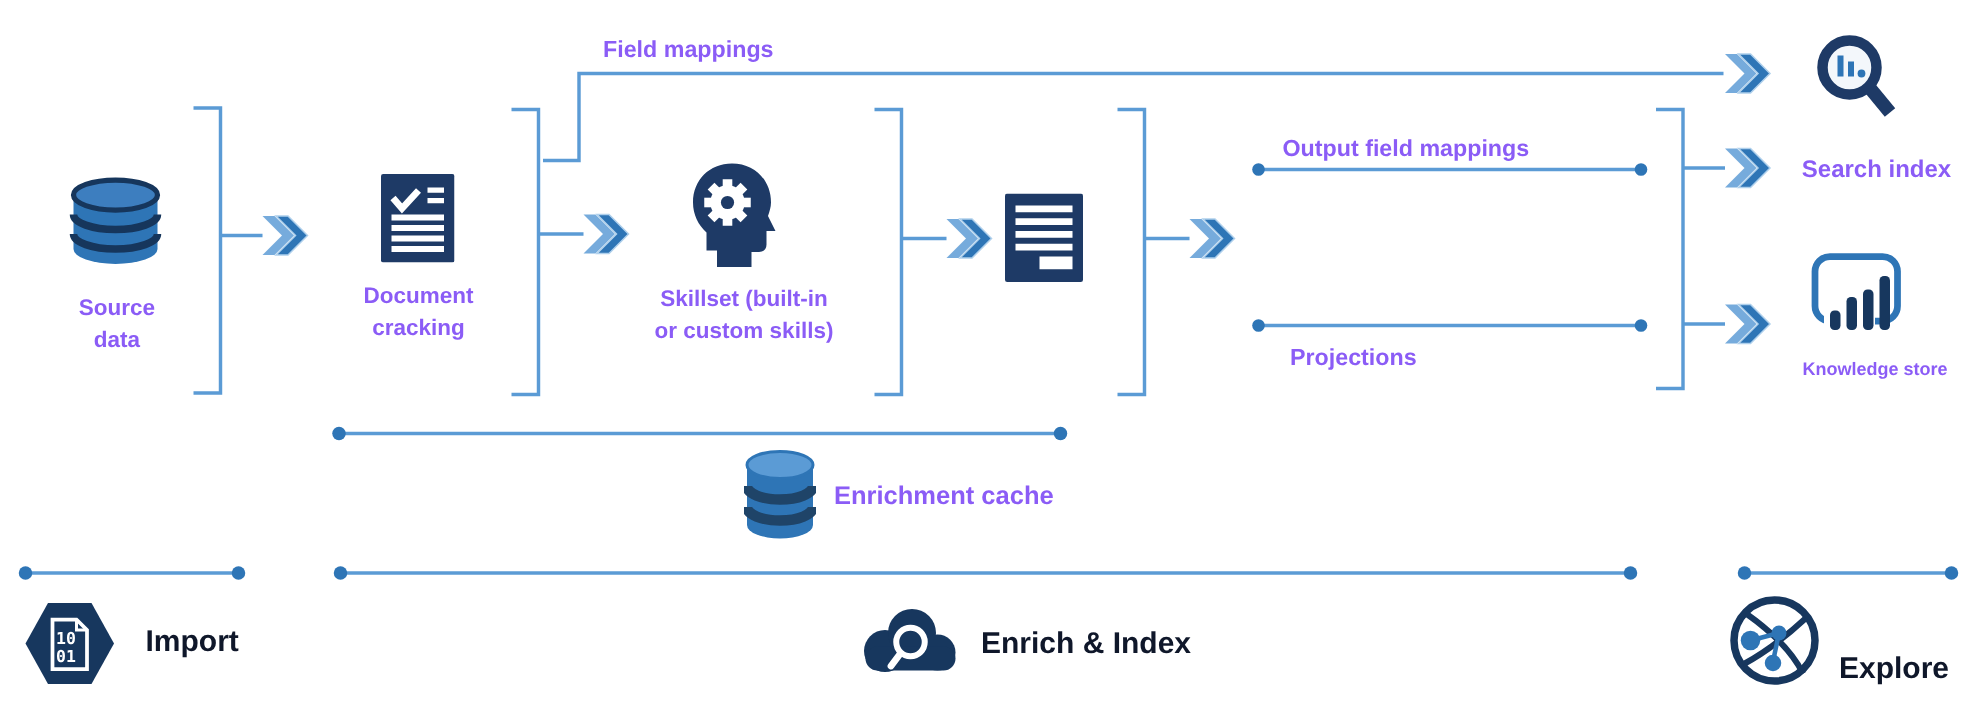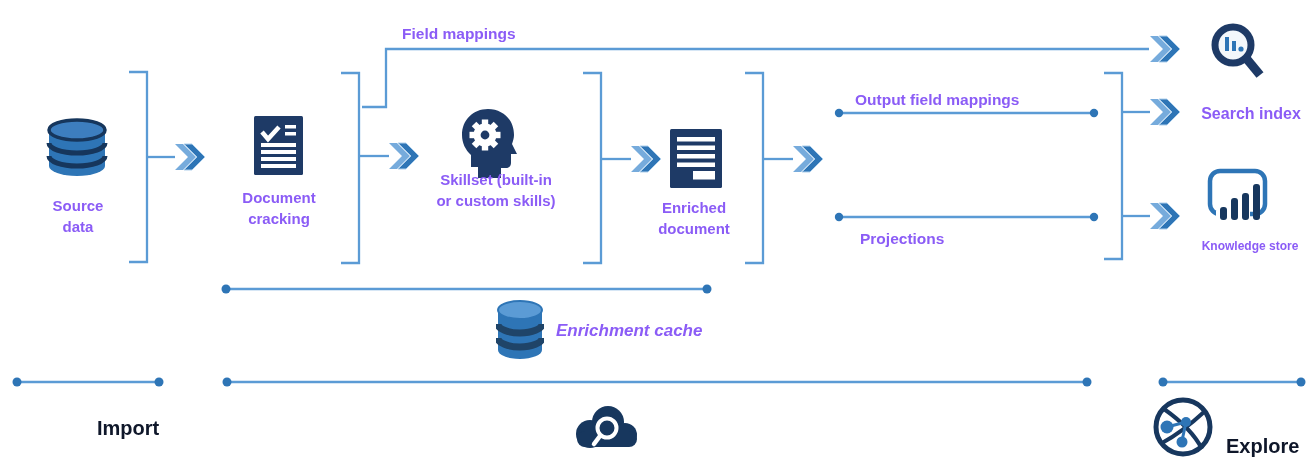--- a/index.html
+++ b/index.html
@@ -7,21 +7,21 @@
     position:relative;width:1314px;height:470px;background:#ffffff;
     font-family:"Liberation Sans", sans-serif;overflow:hidden;
   }
   .wires{position:absolute;left:0;top:0;}
   .icon{position:absolute;}
   .lbl{
     position:absolute;font-weight:bold;color:#8b5cf6;
     font-size:15px;line-height:1.38;text-align:center;
   }
   .edge-lbl{font-size:15.5px;white-space:nowrap;text-align:left;}
-  .cache-lbl{font-size:17px;white-space:nowrap;text-align:left;font-style:italic;}
+  .cache-lbl{font-size:17px;white-space:nowrap;text-align:left;}
   .phase-lbl{font-size:20px;color:#0f172a;white-space:nowrap;text-align:left;}
   .nowrap{white-space:nowrap;}
 </style>
 </head>
 <body>
 
 <div class="canvas">
 
   <svg class="wires" width="1314" height="470" viewBox="0 0 1314 470">
     <g stroke="#5B9BD5" stroke-width="2.3" fill="none">
@@ -166,20 +166,29 @@
 
   <div class="icon" style="left:496px;top:300px;">
     <svg width="48" height="62" viewBox="0 0 48 62">
       <path d="M2,10 V50 a22,9 0 0 0 44,0 V10" fill="#2E75B6"></path>
       <path d="M2,24 a22,9 0 0 0 44,0" stroke="#1F4468" stroke-width="7" fill="none"></path>
       <path d="M2,38 a22,9 0 0 0 44,0" stroke="#1F4468" stroke-width="7" fill="none"></path>
       <ellipse cx="24" cy="10" rx="22" ry="9" fill="#5B9BD5" stroke="#2E75B6" stroke-width="2"></ellipse>
     </svg>
   </div>
 
+  <div class="icon" style="left:15px;top:397px;">
+    <svg width="63" height="65" viewBox="0 0 63 65">
+      <polygon points="2,32 17,5 46,5 61,32 46,59 17,59" fill="#17375E"></polygon>
+      <path d="M20,16 h16 l7,7 v26 h-23 z" fill="none" stroke="#ffffff" stroke-width="2.5"></path>
+      <path d="M36,16 v7 h7" fill="none" stroke="#ffffff" stroke-width="2"></path>
+      <text x="29" y="32" text-anchor="middle" fill="#ffffff" font-family="DejaVu Sans Mono, monospace" font-size="11" font-weight="bold">10</text>
+      <text x="29" y="44" text-anchor="middle" fill="#ffffff" font-family="DejaVu Sans Mono, monospace" font-size="11" font-weight="bold">01</text>
+    </svg>
+  </div>
 
   <div class="icon" style="left:569px;top:401px;">
     <svg width="70" height="52" viewBox="0 0 70 52">
       <g fill="#17375E">
         <circle cx="21" cy="33" r="14"></circle>
         <circle cx="39" cy="21" r="16"></circle>
         <circle cx="56" cy="34" r="12"></circle>
         <rect x="8" y="30" width="60" height="16" rx="8"></rect>
       </g>
       <circle cx="38" cy="27" r="9.5" fill="none" stroke="#ffffff" stroke-width="4"></circle>
@@ -197,37 +206,37 @@
       <circle cx="16" cy="32" r="6.5" fill="#2E75B6"></circle>
       <circle cx="35" cy="27" r="5" fill="#2E75B6"></circle>
       <circle cx="31" cy="47" r="5.5" fill="#2E75B6"></circle>
     </svg>
   </div>
 
   <div class="lbl" style="left:38px;top:196px;width:80px;">Source data</div>
 
   <div class="lbl" style="left:229px;top:188px;width:100px;">Document cracking</div>
 
-  <div class="lbl" style="left:414px;top:170px;width:164px;">
+  <div class="lbl" style="left:414px;top:190px;width:164px;">
     <div class="nowrap">Skillset (built-in</div>
     <div class="nowrap">or custom skills)</div>
   </div>
 
-  <div class="lbl" style="left:646px;top:198px;width:96px;">Enriched document</div>
 
   <div class="lbl nowrap" style="left:1190px;top:103px;width:122px;font-size:16px;">Search index</div>
 
   <div class="lbl" style="left:1198px;top:238px;width:104px;font-size:12px;">Knowledge store</div>
 
   <div class="lbl edge-lbl" style="left:402px;top:23px;">Field mappings</div>
 
   <div class="lbl edge-lbl" style="left:855px;top:89px;text-align:center;">Output field mappings</div>
 
   <div class="lbl edge-lbl" style="left:860px;top:228px;">Projections</div>
 
   <div class="lbl cache-lbl" style="left:556px;top:319px;">Enrichment cache</div>
 
   <div class="lbl phase-lbl" style="left:97px;top:415px;">Import</div>
 
+  <div class="lbl phase-lbl" style="left:654px;top:416px;">Enrich &amp; Index</div>
 
   <div class="lbl phase-lbl" style="left:1226px;top:433px;">Explore</div>
 
 </div>
 
 </body></html>

